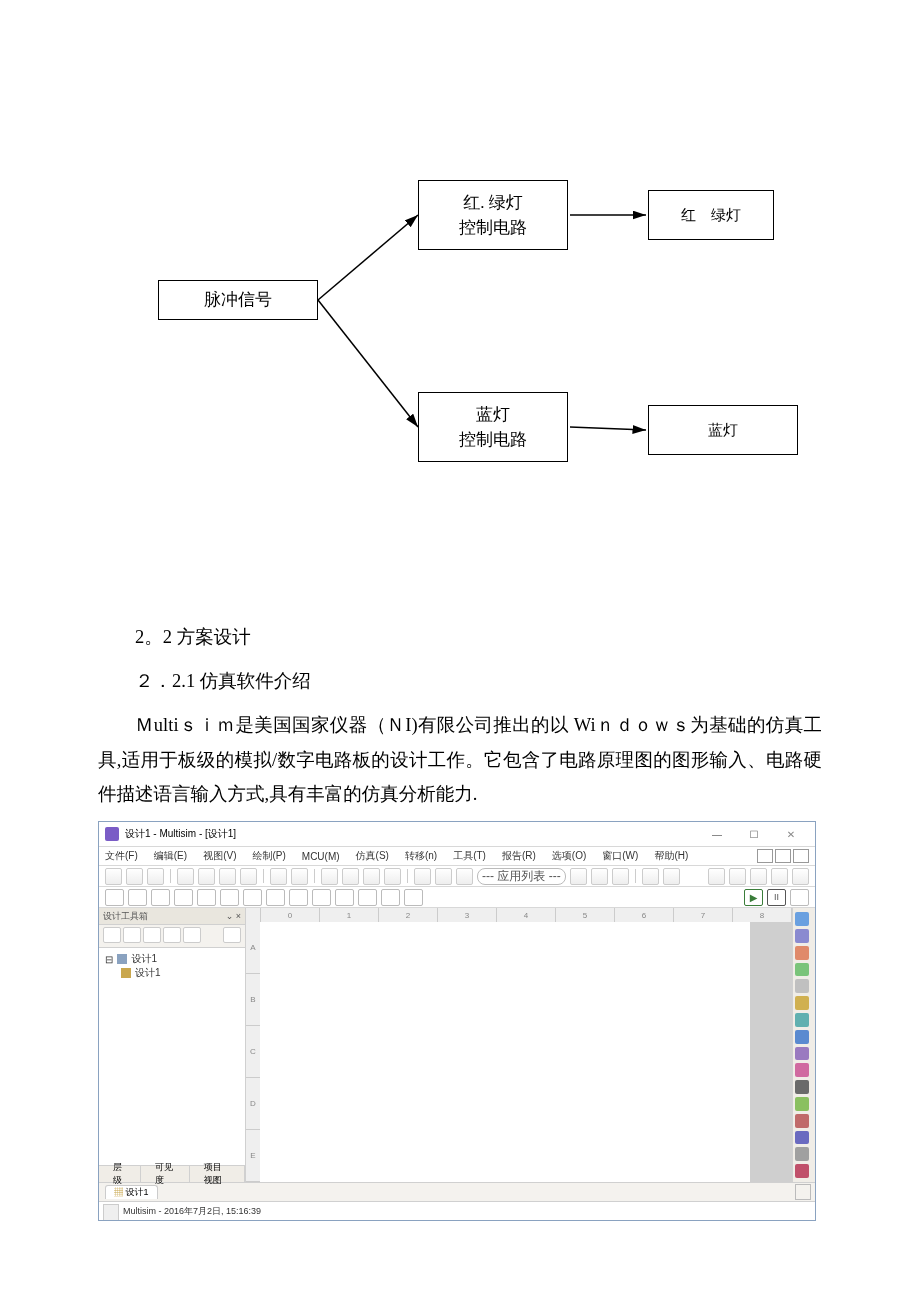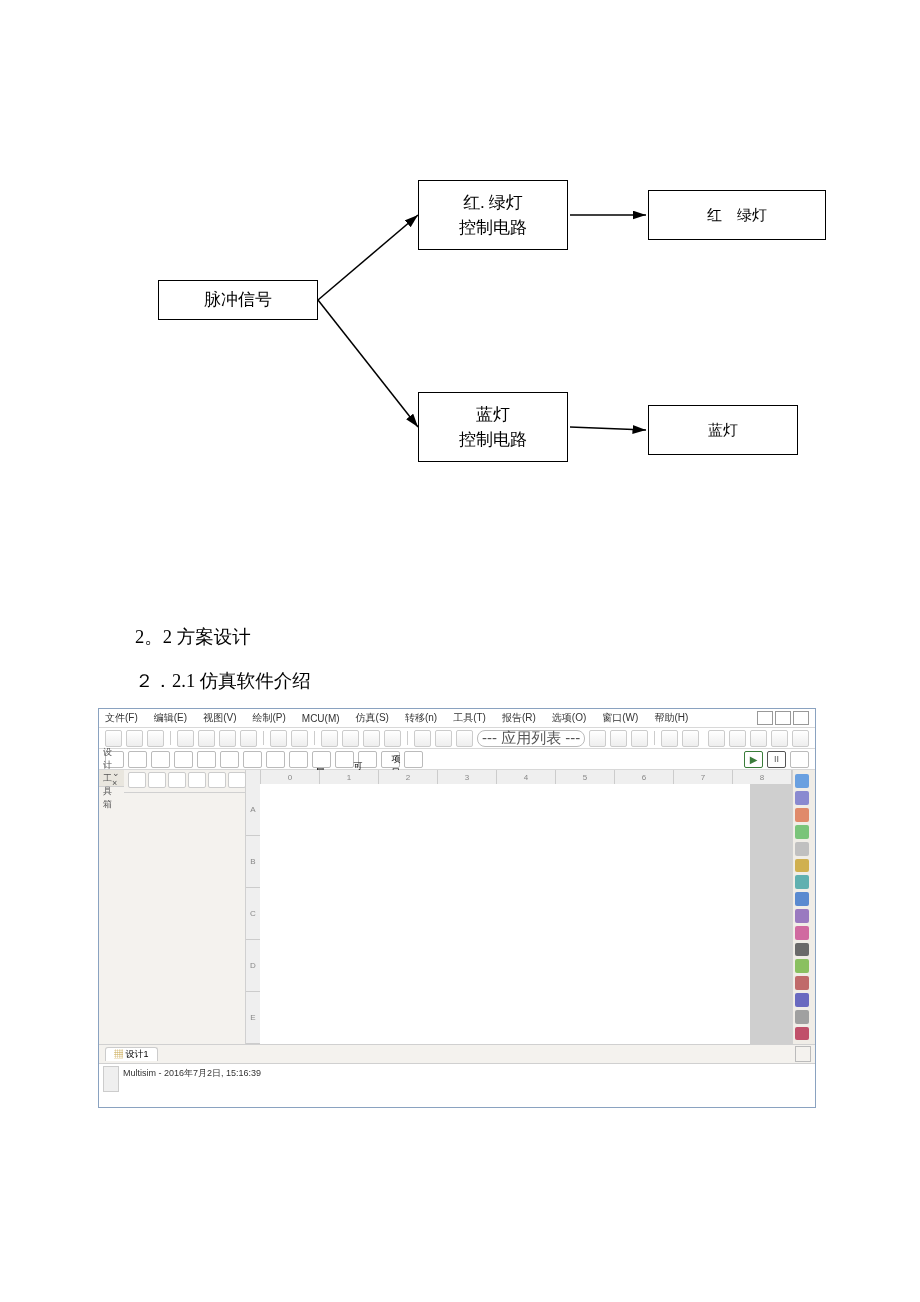--- a/index.html
+++ b/index.html
@@ -29,21 +29,21 @@
     align-items: center;
     justify-content: center;
     font-size: 17px;
     line-height: 1.5;
     box-sizing: border-box;
   }
   .dbox .line { white-space: nowrap; }
   .dbox.pulse   { left: 60px;  top: 120px; width: 160px; height: 40px; }
   .dbox.redgrn  { left: 320px; top: 20px;  width: 150px; height: 70px; }
   .dbox.blue    { left: 320px; top: 232px; width: 150px; height: 70px; }
-  .dbox.rgled   { left: 550px; top: 30px;  width: 178px; height: 50px; font-size: 15px; }
+  .dbox.rgled   { left: 550px; top: 30px;  width: 126px; height: 50px; font-size: 15px; }
   .dbox.blueled { left: 550px; top: 245px; width: 150px; height: 50px; font-size: 15px; }
   svg.arrows {
     position: absolute; left: 0; top: 0; width: 724px; height: 340px; pointer-events: none;
   }
   .para {
     font-size: 18.5px;
     line-height: 1.85;
     margin: 0 0 10px 0;
     text-indent: 2em;
   }
@@ -105,38 +105,38 @@
   .ss-tool {
     height: 20px;
     display: flex;
     align-items: center;
     padding: 0 6px;
     gap: 4px;
     border-bottom: 1px solid #d8d8d8;
   }
   .ss-tool .tb { width: 15px; height: 15px; border: 1px solid #ccc; background: linear-gradient(#fff,#eee); border-radius: 2px; }
   .ss-tool .sep { width: 1px; height: 14px; background: #ccc; margin: 0 2px; }
-  .ss-tool .pill { min-width: 70px; height: 15px; border: 1px solid #bbb; background: #fff; border-radius: 8px; font-size: 15px; display:flex; align-items:center; padding:0 4px; color:#555;}
+  .ss-tool .pill { min-width: 70px; height: 15px; border: 1px solid #bbb; background: #fff; border-radius: 8px; font-size: 12px; display:flex; align-items:center; padding:0 4px; color:#555;}
   .ss-tool .rtools { margin-left: auto; display: flex; gap: 4px; }
   .ss-tool2 {
     height: 20px; display: flex; align-items: center; padding: 0 6px; gap: 4px; border-bottom: 1px solid #d8d8d8;
   }
   .ss-tool2 .cb { width: 17px; height: 15px; border: 1px solid #bbb; background: #fff; border-radius: 2px; }
   .ss-tool2 .grn { border-color: #3a7d3a; color:#3a7d3a; display:flex; align-items:center; justify-content:center; font-size:10px;}
   .ss-tool2 .stop { border-color: #555; color:#555; display:flex; align-items:center; justify-content:center; font-size:9px;}
   .ss-body {
     position: relative;
     height: 274px;
     display: flex;
   }
   .ss-left {
     width: 146px;
     border-right: 1px solid #d0d0d0;
     display: flex;
-    flex-direction: row;
+    flex-direction: column;
     background: #f4f2ee;
   }
   .ss-left .hdr {
     height: 16px; background: #e9e6de; border-bottom: 1px solid #d0d0d0; font-size: 9px; padding: 0 4px; display:flex; align-items:center; color:#555;
   }
   .ss-left .hdr .x { margin-left: auto; }
   .ss-left .toolbox {
     height: 18px; display: flex; gap: 2px; padding: 2px 4px; border-bottom: 1px solid #d0d0d0;
   }
   .ss-left .toolbox .t { width: 16px; height: 14px; border: 1px solid #ccc; background: #fff; border-radius: 2px; }
@@ -240,22 +240,31 @@
       <line x1="472" y1="267" x2="548" y2="270" stroke="#000" stroke-width="1.5" marker-end="url(#ah)"></line>
     </svg>
   </div>
 
   <p class="para noindent">2。2 方案设计</p>
 
   <div class="content-with-wm">
     <p class="para noindent">２．2.1 仿真软件介绍</p>
   </div>
 
+  <p class="para body">Ｍultiｓｉｍ是美国国家仪器（ＮI)有限公司推出的以 Wiｎｄｏｗｓ为基础的仿真工具,适用于板级的模拟/数字电路板的设计工作。它包含了电路原理图的图形输入、电路硬件描述语言输入方式,具有丰富的仿真分析能力.</p>
 
   <div class="screenshot">
+    <div class="ss-title">
+      <span class="ico"></span>
+      <span>设计1 - Multisim - [设计1]</span>
+      <span class="spacer"></span>
+      <span class="winbtn">—</span>
+      <span class="winbtn">☐</span>
+      <span class="winbtn close">✕</span>
+    </div>
     <div class="ss-menu">
       <span>文件(F)</span>
       <span>编辑(E)</span>
       <span>视图(V)</span>
       <span>绘制(P)</span>
       <span>MCU(M)</span>
       <span>仿真(S)</span>
       <span>转移(n)</span>
       <span>工具(T)</span>
       <span>报告(R)</span>

